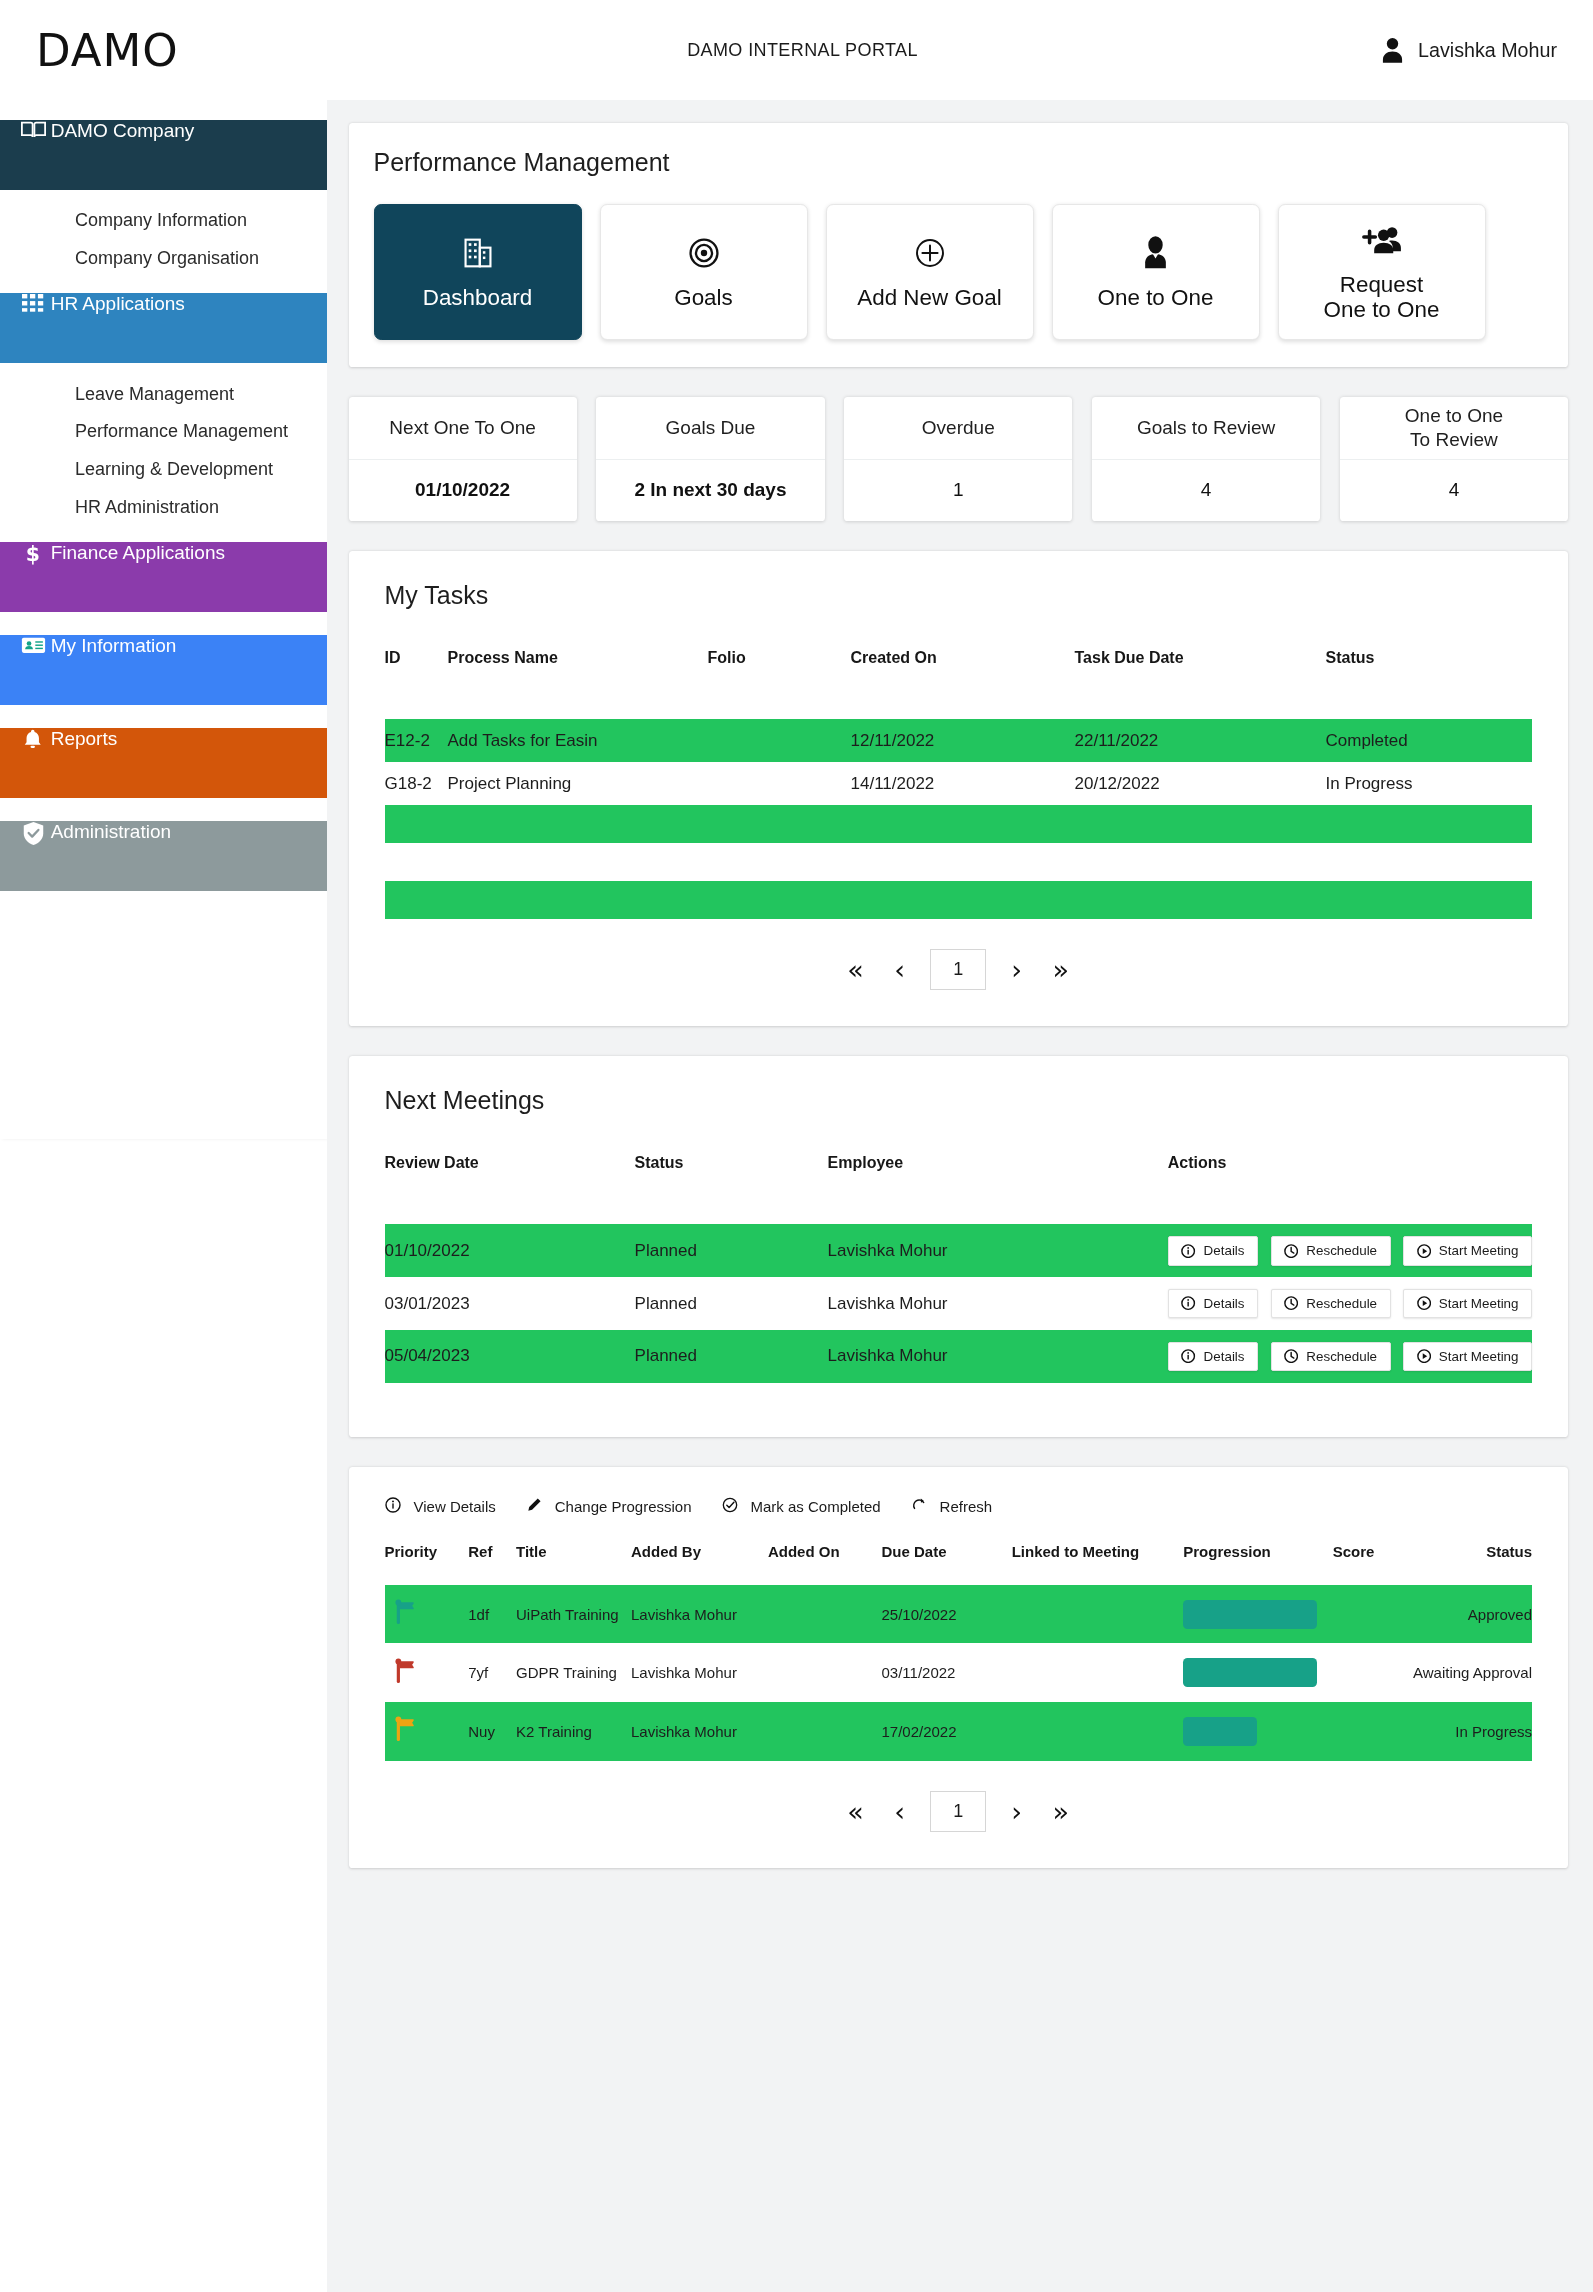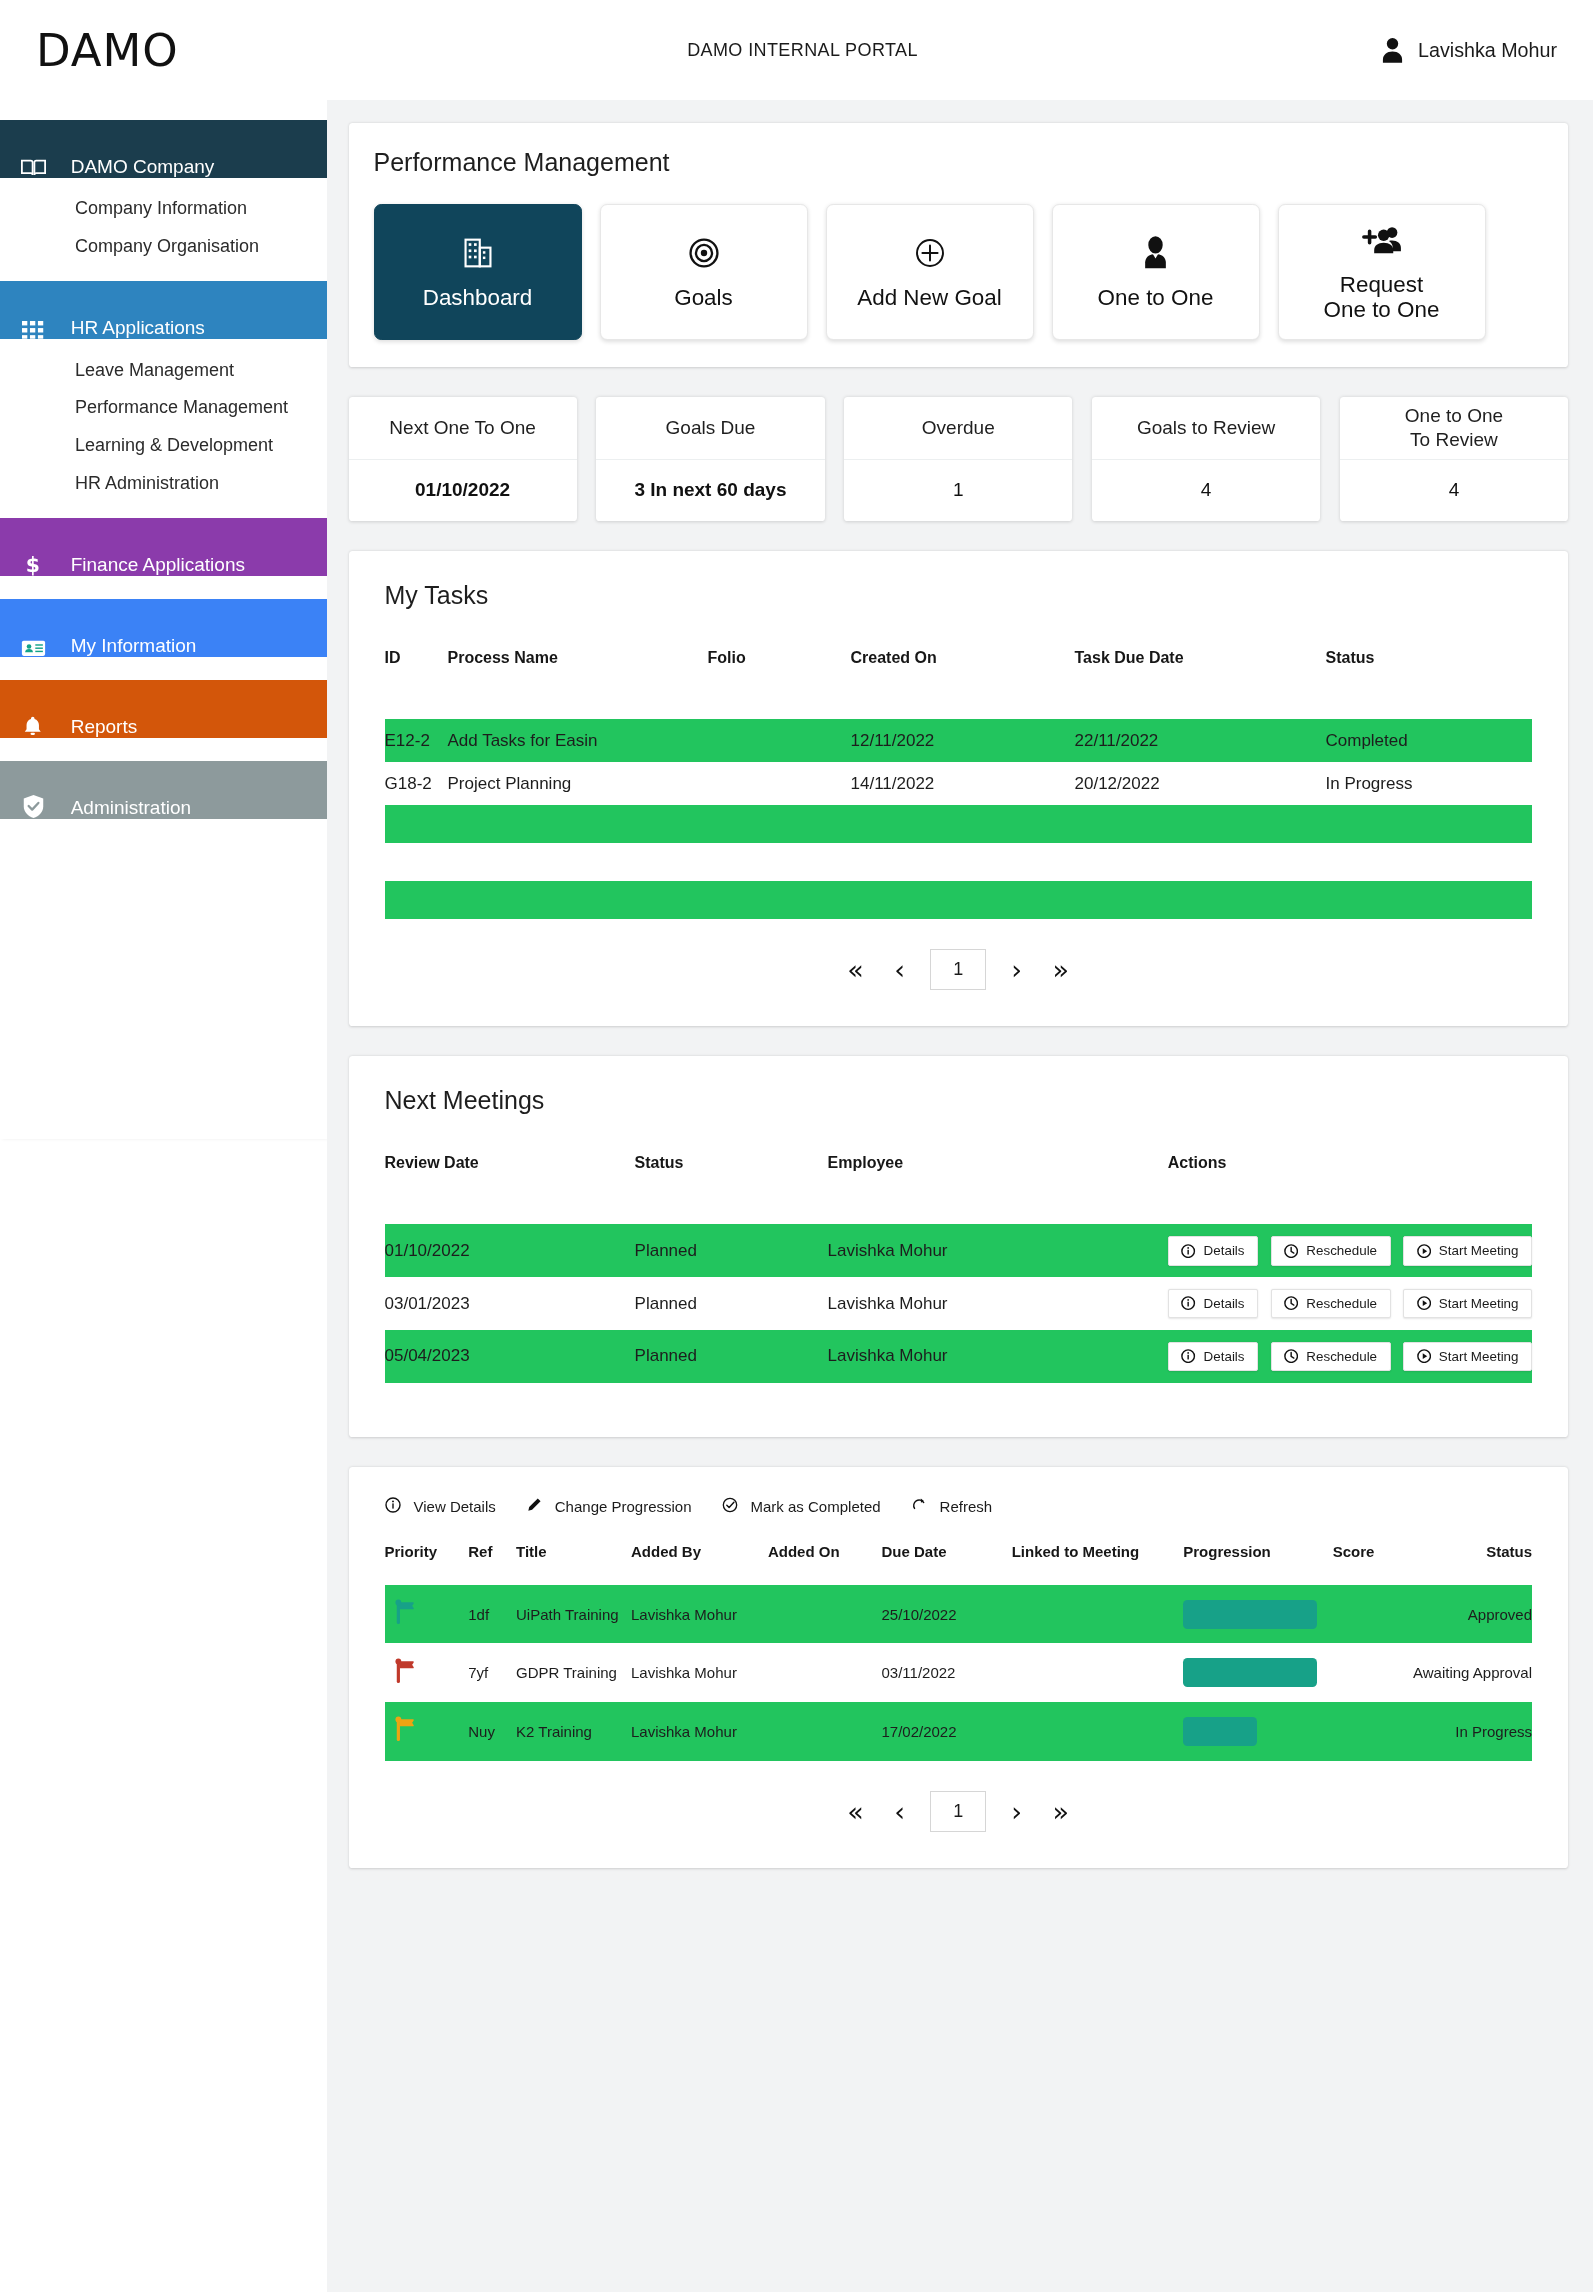--- a/index.html
+++ b/index.html
@@ -54,23 +54,23 @@
   .sidebar {
     width: 327px;
     flex: 0 0 327px;
     background: #ffffff;
     padding-top: 19.7px;
     box-shadow: 1.8px 0 3.6px rgba(0,0,0,0.07);
     height: 1039px;
   }
   .side-group {
     display: flex;
-    align-items: flex-end;
-    gap: 24px;
-    height: 58px;
+    align-items: flex-start;
+    gap: 4px;
+    height: 70px;
     padding: 0 0 0 19.7px;
     color: #ffffff;
     font-size: 19px;
   }
   .side-group .gicon { width: 27px; display: flex; align-items: center; justify-content: center; }
   .side-group.dark   { background: #1b3d4d; }
   .side-group.blue   { background: #2e84bf; }
   .side-group.purple { background: #8b3bab; }
   .side-group.teal   { background: #3b82f6; }
   .side-group.orange { background: #d3560a; }
@@ -436,21 +436,21 @@
       </div>
     </div>
 
     <div class="stats-row">
       <div class="stat-card">
         <div class="stat-head" style="white-space:pre-line">Next One To One</div>
         <div class="stat-val">01/10/2022</div>
       </div>
       <div class="stat-card">
         <div class="stat-head" style="white-space:pre-line">Goals Due</div>
-        <div class="stat-val">3 In next 60 days</div>
+        <div class="stat-val">2 In next 30 days</div>
       </div>
       <div class="stat-card">
         <div class="stat-head" style="white-space:pre-line">Overdue</div>
         <div class="stat-val plain">1</div>
       </div>
       <div class="stat-card">
         <div class="stat-head" style="white-space:pre-line">Goals to Review</div>
         <div class="stat-val plain">4</div>
       </div>
       <div class="stat-card">

